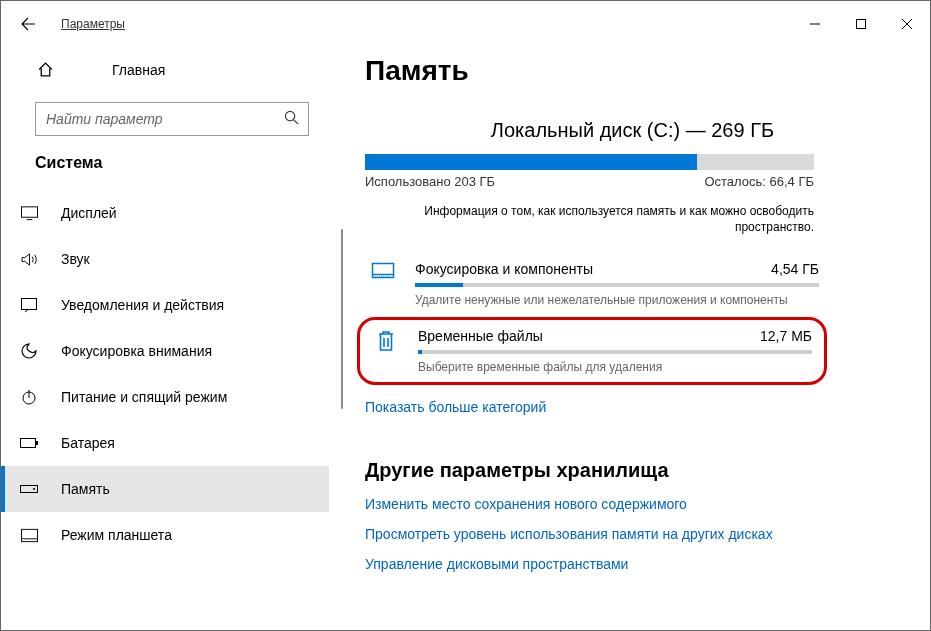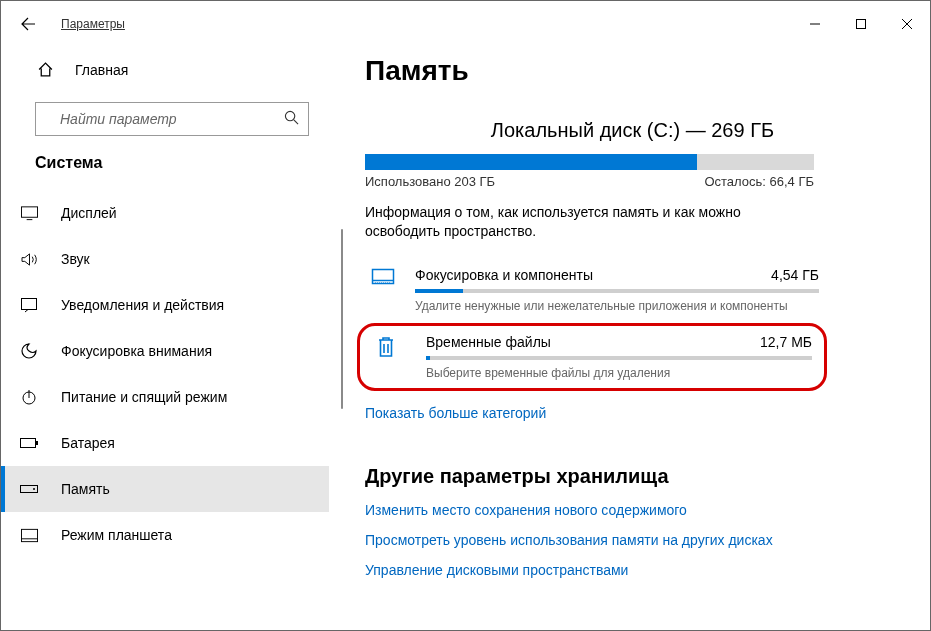--- a/index.html
+++ b/index.html
@@ -52,31 +52,32 @@
   .sidebar {
     width: 328px;
     padding: 0 0 0 0;
     overflow-y: auto;
   }
   .home {
     display: flex; align-items: center;
     padding: 10px 20px 10px 34px;
     margin-top: 4px;
     font-size: 14px;
+    gap: 37px;
   }
   .home .ic { width:20px; margin-right:20px; display:flex; align-items:center; justify-content:center;}
   .search-wrap {
     margin: 14px 20px 14px 34px;
     position: relative;
   }
   .search {
     width: 100%;
     height: 34px;
     border: 1px solid #999;
-    padding: 0 34px 0 24px;
+    padding: 0 34px 0 10px;
     font-size: 14px;
     font-family: inherit;
     font-style: italic;
     color: #4d7c0f;
     background: #fff;
   }
   .search::placeholder{ font-style: italic; color:#666;}
   .search-ic {
     position: absolute; right: 10px; top: 50%; transform: translateY(-50%);
   }
@@ -138,24 +139,25 @@
     background:#0078d4;
   }
   .bar-labels {
     width: 449px;
     display:flex; justify-content: space-between;
     font-size: 13px;
     color:#333;
     margin-bottom: 14px;
   }
   .desc {
-    font-size: 14px;
+    font-size: 12px;
     width: 449px;
     line-height: 1.35;
     margin-bottom: 16px;
+    text-align: right;
   }
   .storage-item {
     display:flex;
     width: 460px;
     padding: 10px 6px 10px 4px;
     position: relative;
   }
   .storage-item .sic {
     width: 28px;
     display:flex; align-items:flex-start; justify-content:center;
@@ -342,21 +344,21 @@
           <span>4,54 ГБ</span>
         </div>
         <div class="mini-bar">
             <div class="mfill" style="width:12%"></div>
           </div>
         <div class="hint">Удалите ненужные или нежелательные приложения и компоненты</div>
       </div>
     </div>
 
     <div class="highlight-box">
-      <div class="storage-item" style="width:auto; padding:2px 4px;gap:8px;">
+      <div class="storage-item" style="width:auto; padding:2px 4px;">
         <div class="sic">
           <svg width="20" height="22" viewBox="0 0 18 22">
               <path d="M2 4 H16 M6 4 V2 H12 V4 M3.5 4 V20 H14.5 V4 M7 8 V17 M11 8 V17" stroke="#0078d4" fill="none" stroke-width="1.6"></path>
             </svg>
         </div>
         <div class="body">
           <div class="row1">
             <span>Временные файлы</span>
             <span>12,7 МБ</span>
           </div>

